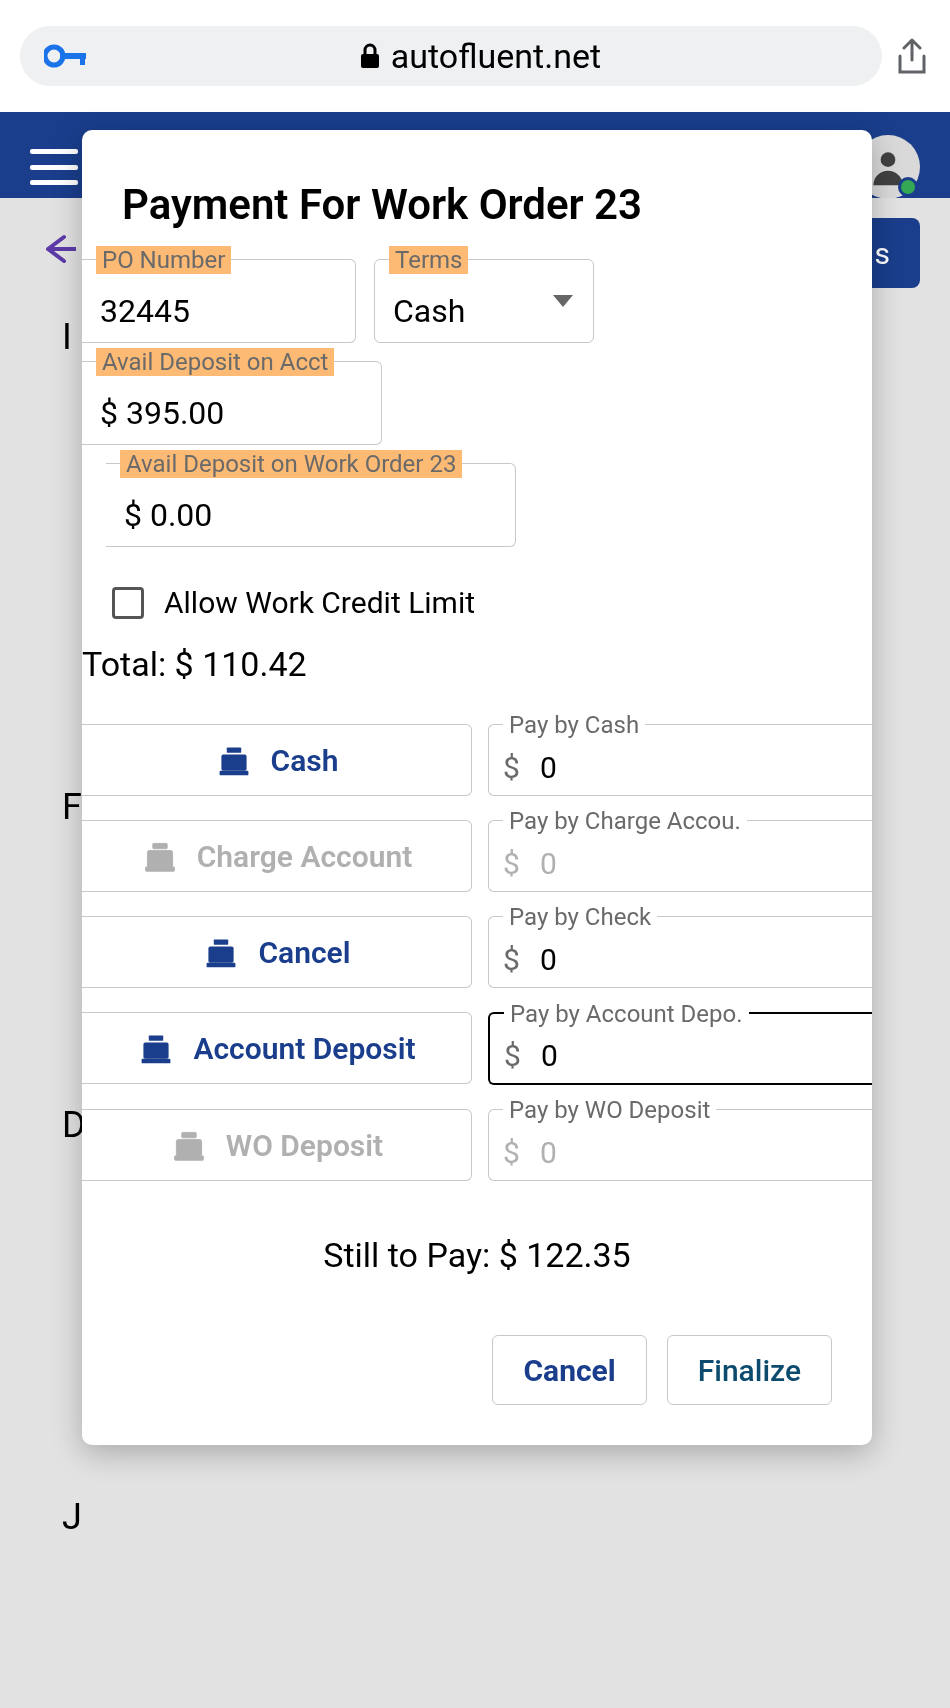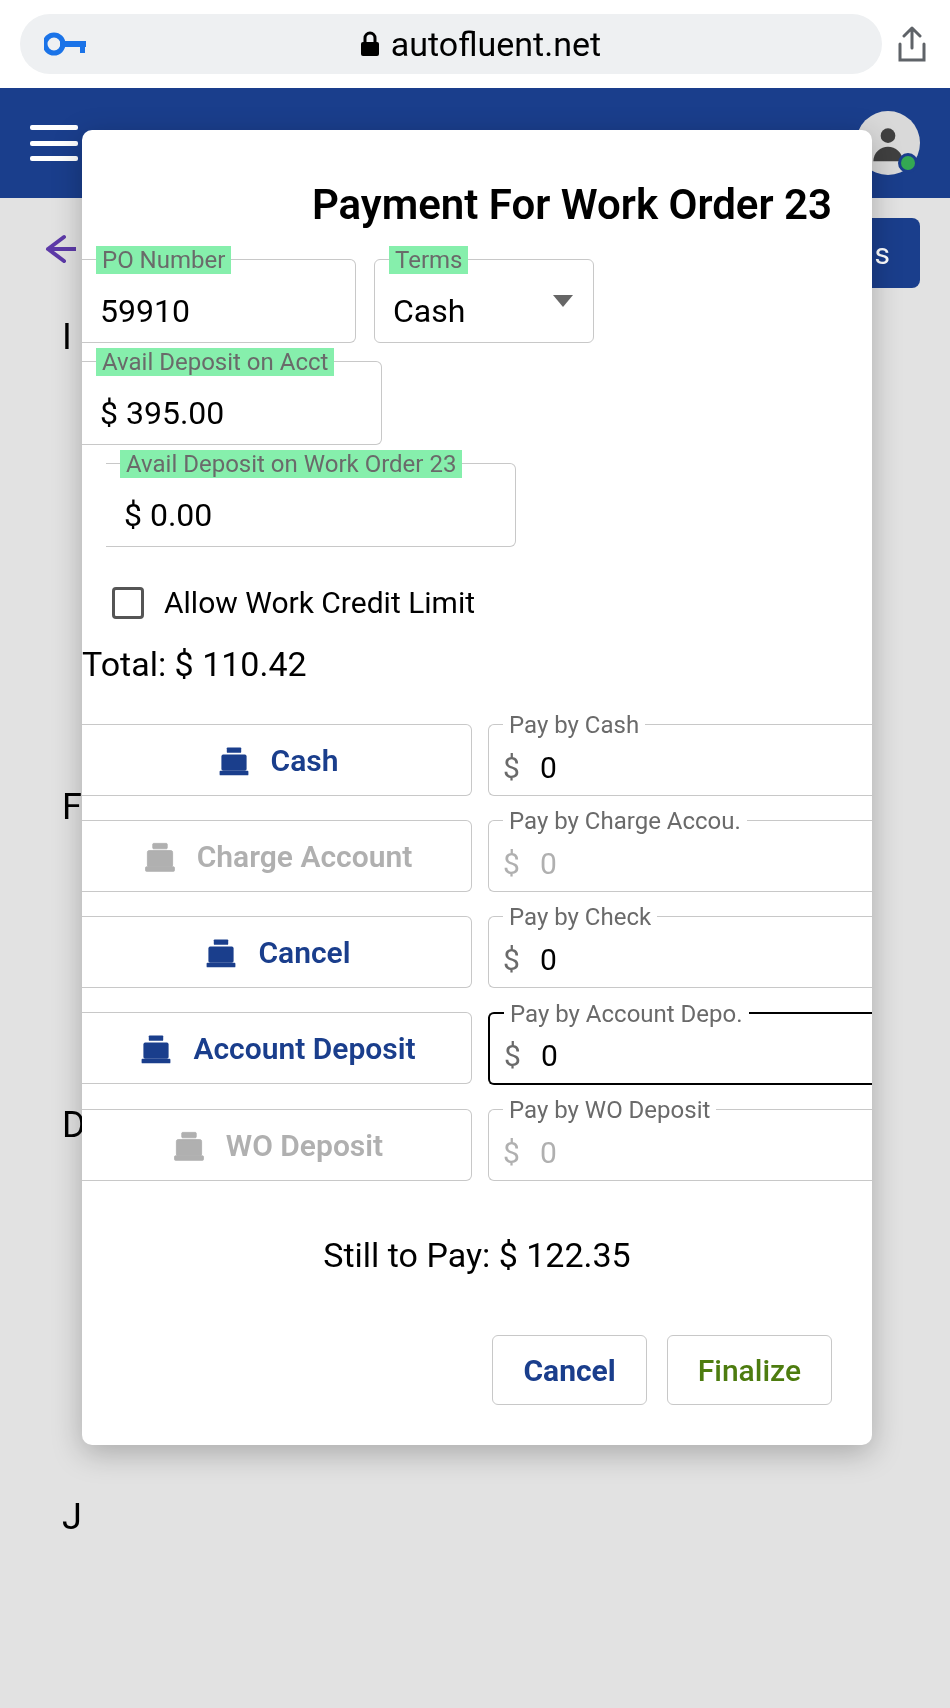--- a/index.html
+++ b/index.html
@@ -6,21 +6,21 @@
     body {
       font-family: -apple-system, BlinkMacSystemFont, "Segoe UI", Roboto, Helvetica, Arial, sans-serif;
       width: 950px;
       height: 1708px;
       background: #fff;
       overflow: hidden;
       position: relative;
     }
     
     .browser-bar {
-      height: 88px;
+      height: 112px;
       display: flex;
       align-items: center;
       padding: 0 20px;
       gap: 12px;
       background: #fff;
     }
     .address-pill {
       flex: 1;
       height: 60px;
       background: #eef0f2;
@@ -79,35 +79,34 @@
       background:#fff;
       border-radius: 10px;
       padding: 50px 0 40px 0;
       box-shadow: 0 8px 30px rgba(0,0,0,0.25);
     }
     .modal-title {
       font-size: 42px;
       font-weight: 600;
       color:#000;
       padding: 0 40px 30px 40px;
-      text-align: right;
     }
 
     
     .field-row { display:flex; gap:18px; padding: 0 16px 0 0; margin-bottom:18px; }
     .outlined {
       position:relative;
       flex:1;
       border:1px solid #c8c8c8;
       border-radius:6px;
       padding: 32px 18px 12px 18px;
       min-height:74px;
     }
     .outlined .label {
-      position:absolute; top:-14px; left:14px; background:#86efac;
+      position:absolute; top:-14px; left:14px; background:#fdba74;
       padding:0 6px; font-size:24px; color:#6a6a6a; white-space:nowrap;
     }
     .outlined .value { font-size:32px; color:#000; }
     .outlined .chev {
       position:absolute; right:20px; top:50%; transform:translateY(-50%);
       width:0; height:0; border-left:10px solid transparent;
       border-right:10px solid transparent; border-top:12px solid #666;
     }
 
     .sec-top { padding:0 0 0 0; margin-left:-1px; }
@@ -183,21 +182,21 @@
     .still-row { text-align:center; font-size:34px; color:#000; padding:30px 0 60px 0; }
 
     
     .footer { display:flex; justify-content:flex-end; gap:20px; padding: 0 40px 0 0; }
     .footer .btn {
       height:70px; padding:0 30px; border:1px solid #c8c8c8; border-radius:6px;
       display:flex; align-items:center; justify-content:center;
       font-size:30px; font-weight:500; cursor:pointer; background:#fff;
     }
     .footer .btn.primary { color:#1a3e8c; font-weight:700; }
-    .footer .btn.disabled { color:#4d7c0f; cursor:default;border-radius:6px; }
+    .footer .btn.disabled { color:#0c4a6e; cursor:default;border-radius:6px; }
   </style>
 </head>
 <body>
 
 <div class="browser-bar">
   <div class="address-pill">
     <span class="key-icon">
       <svg width="44" height="28" viewBox="0 0 44 28">
           <circle cx="10" cy="14" r="9" fill="none" stroke="#1a73e8" stroke-width="5"></circle>
           <rect x="16" y="11" width="26" height="6" fill="#1a73e8"></rect>
@@ -250,21 +249,21 @@
 <div class="bg-letter" style="top:786px">F</div>
 <div class="bg-letter" style="top:1104px">D</div>
 <div class="bg-letter" style="top:1496px">J</div>
 
 <div class="modal">
   <div class="modal-title">Payment For Work Order 23</div>
 
   <div class="field-row po-row sec-top">
     <div class="outlined">
       <span class="label">PO Number</span>
-      <span class="value">59910</span>
+      <span class="value">32445</span>
     </div>
     <div class="outlined terms">
       <span class="label">Terms</span>
       <span class="value">Cash</span>
       <span class="chev"></span>
     </div>
     <div style="flex:0 0 200px"></div>
   </div>
 
   <div class="field-row left-only">

